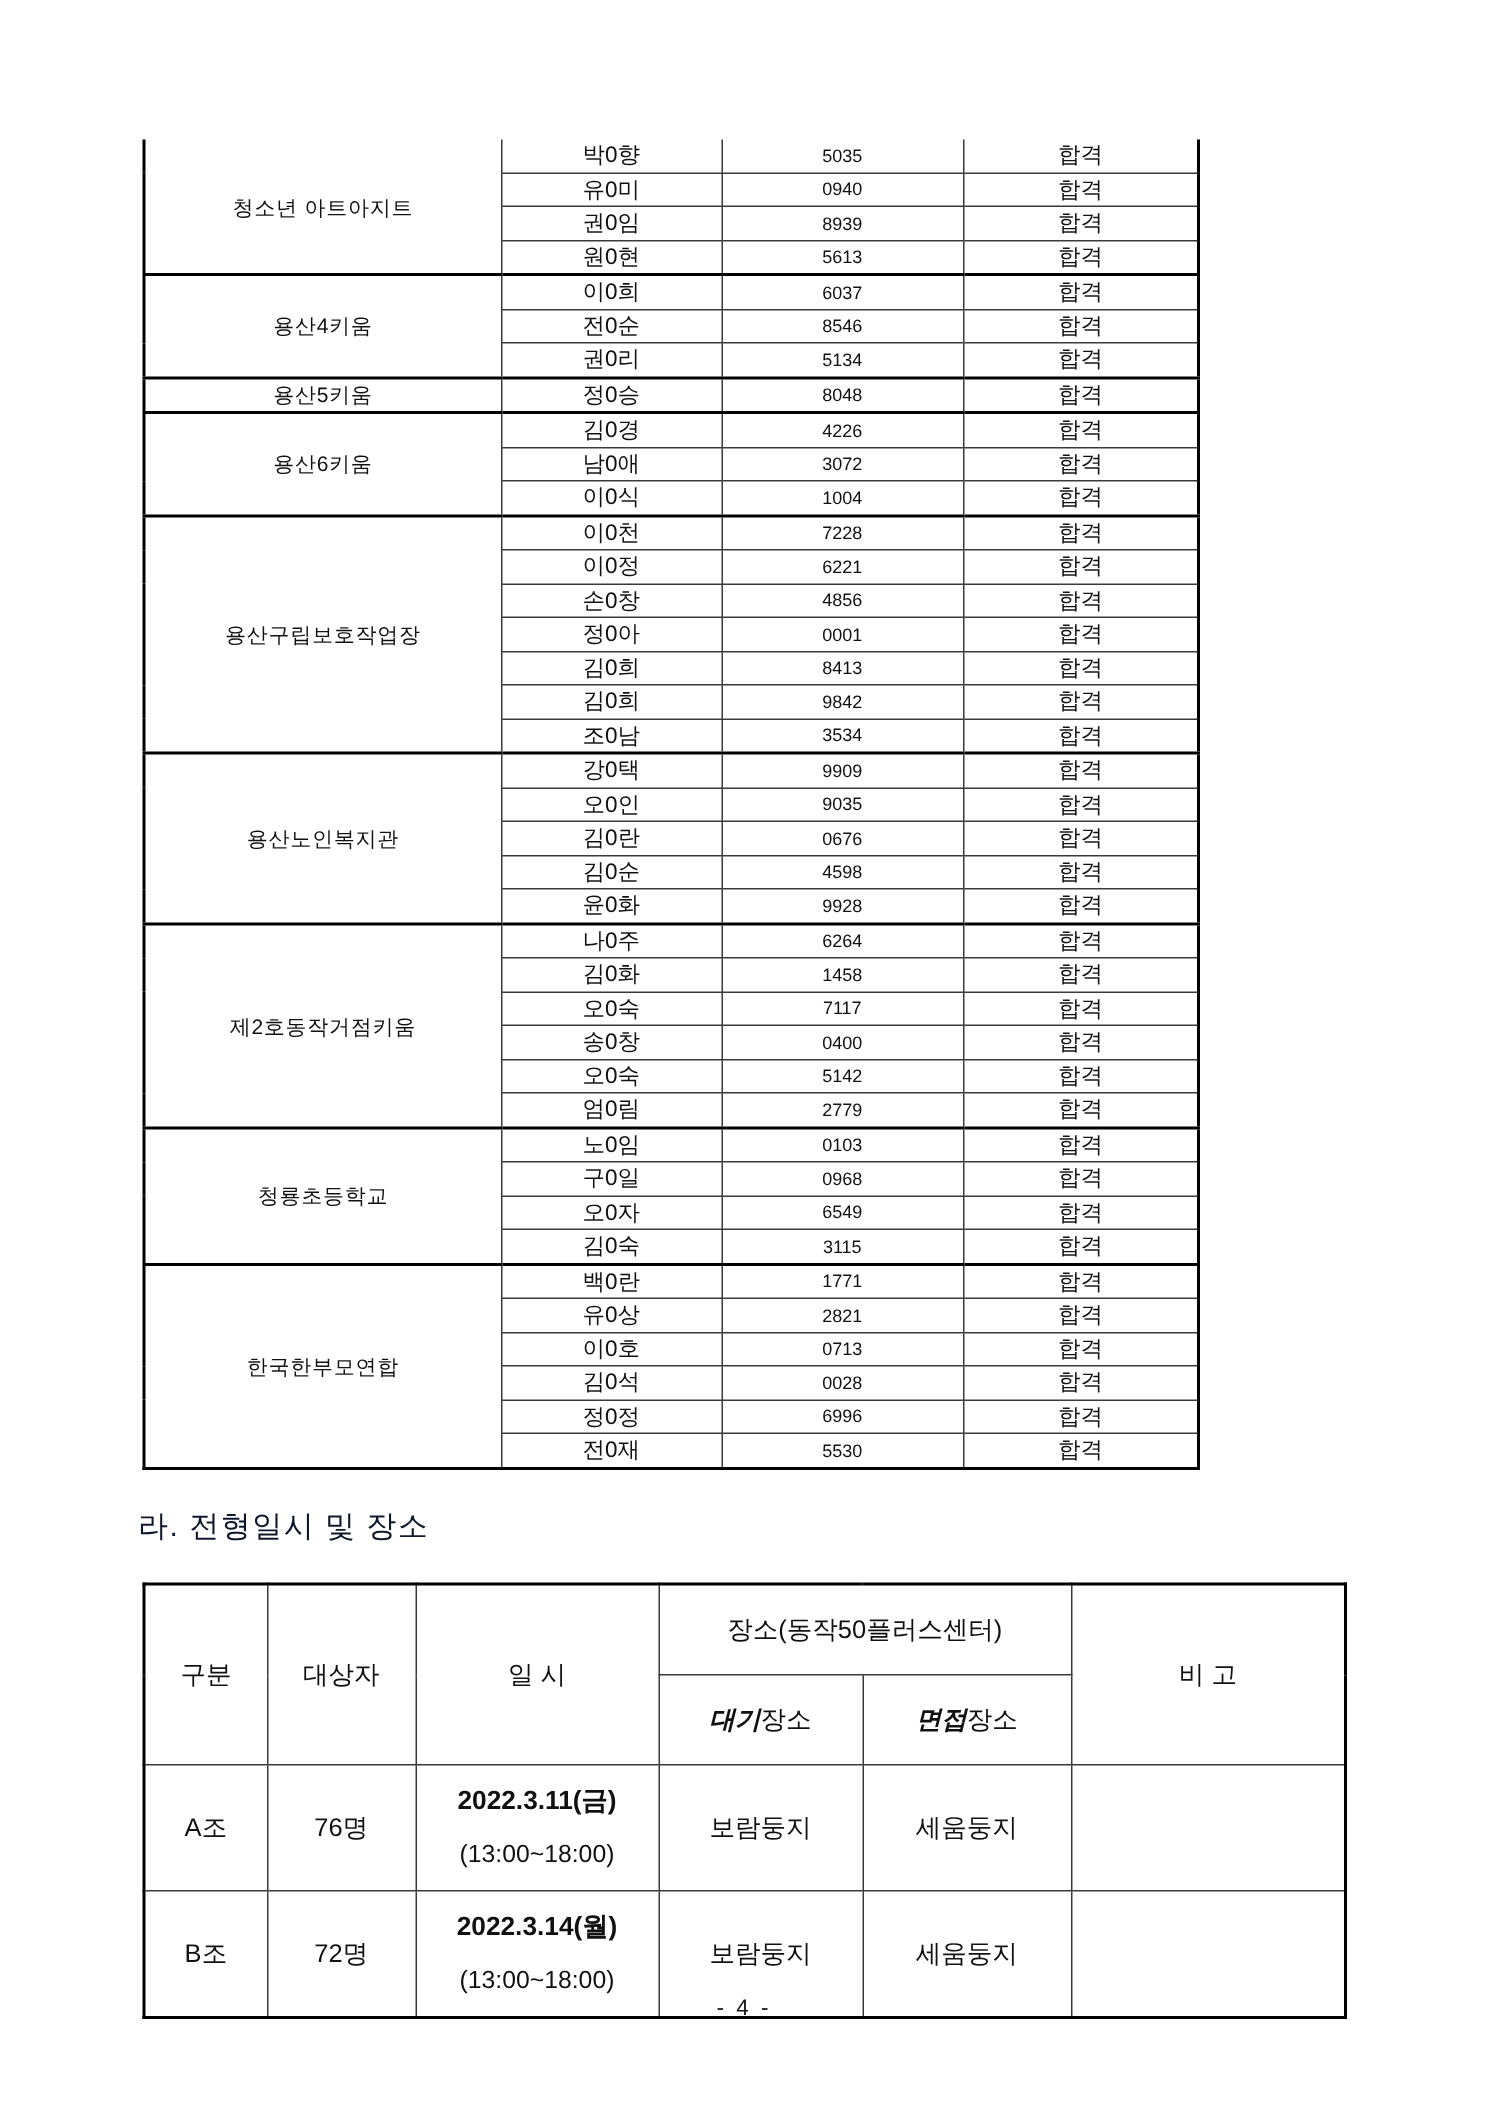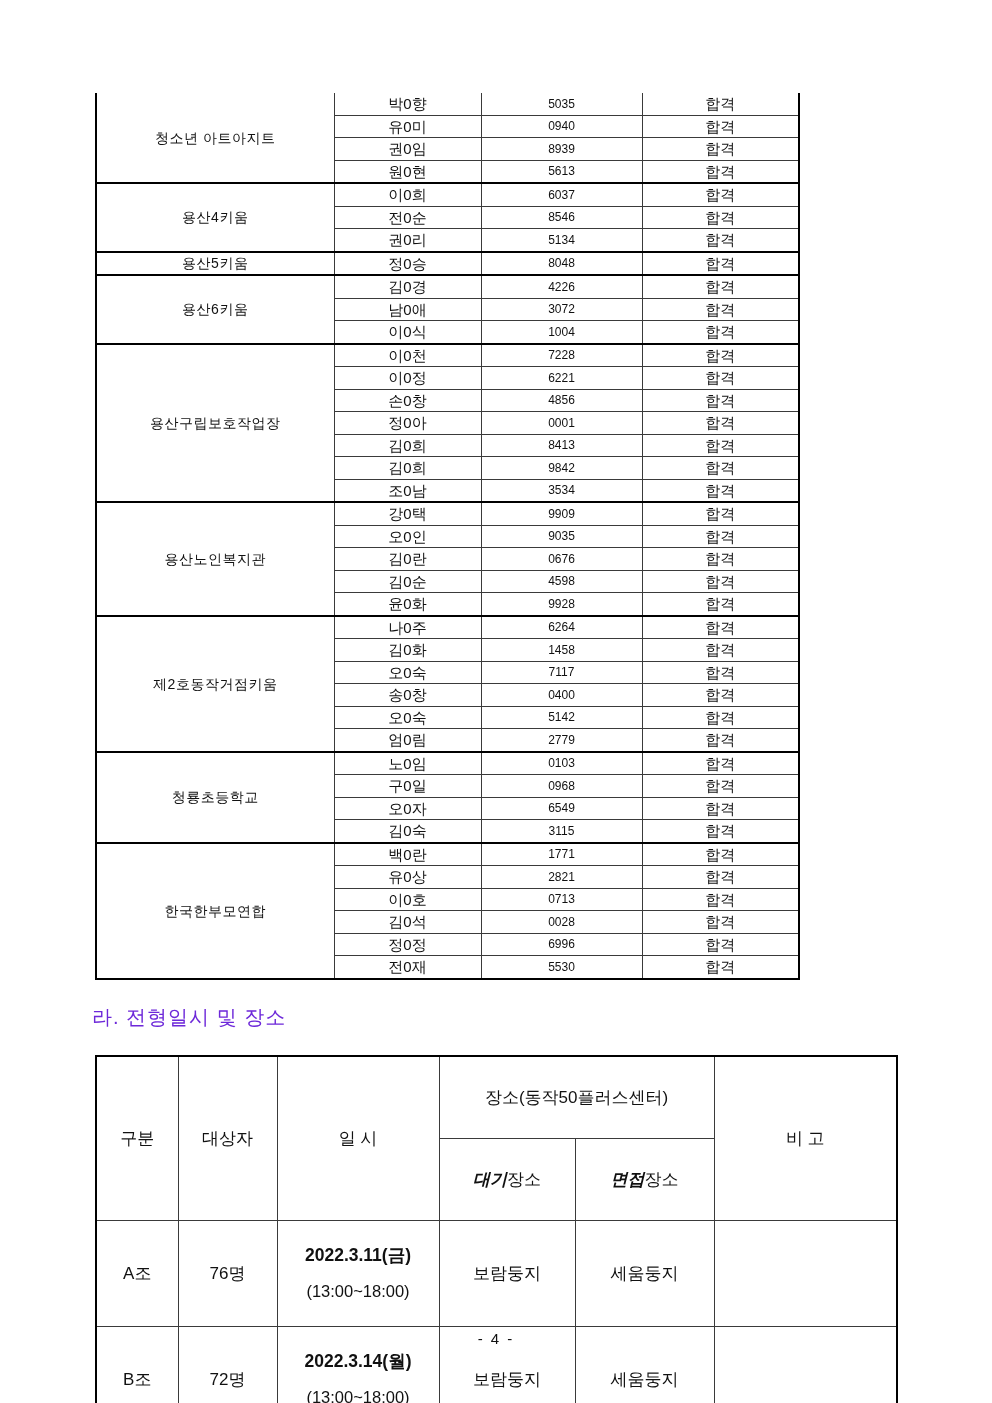--- a/index.html
+++ b/index.html
@@ -19,33 +19,33 @@
     text-align:center;vertical-align:middle;
     height:21.5px;padding:0;font-size:15px;line-height:1;overflow:hidden;
     white-space:nowrap;
   }
   .t1 td.org{font-size:14px;letter-spacing:0.5px;}
   .t1 td.num{font-size:12px;}
   .t1 tr.gs td{border-top:2px solid #000;}
   .t1 tr:first-child td{border-top:0;}
   
   .heading{
-    position:absolute;left:92px;top:1004px;font-size:20px;color:#6d28d9;
+    position:absolute;left:92px;top:1004px;font-size:20px;color:#0f172a;
     letter-spacing:1px;
   }
   
   .t2{
     position:absolute;left:95px;top:1055px;width:801px;
     border-collapse:collapse;table-layout:fixed;
     border:2px solid #000;
   }
   .t2 td{
     border:1px solid #3a3a3a;
     text-align:center;vertical-align:middle;
-    font-size:17px;padding:16px;color:#111;white-space:nowrap;
+    font-size:17px;padding:5px;color:#111;white-space:nowrap;
   }
   .t2 tr.h td{height:49px;}
   .t2 tr.d td{height:73px;}
   .t2 .b{font-weight:bold;font-style:italic;}
   .t2 .date{font-weight:bold;font-size:17.5px;line-height:1.25;text-align:center;}
   .t2 .time{font-weight:normal;font-size:16.5px;line-height:1.25;margin-top:14px;}
   
   .footer{
     position:absolute;left:0;top:1330px;width:992px;text-align:center;
     font-size:15px;letter-spacing:2px;color:#111;

